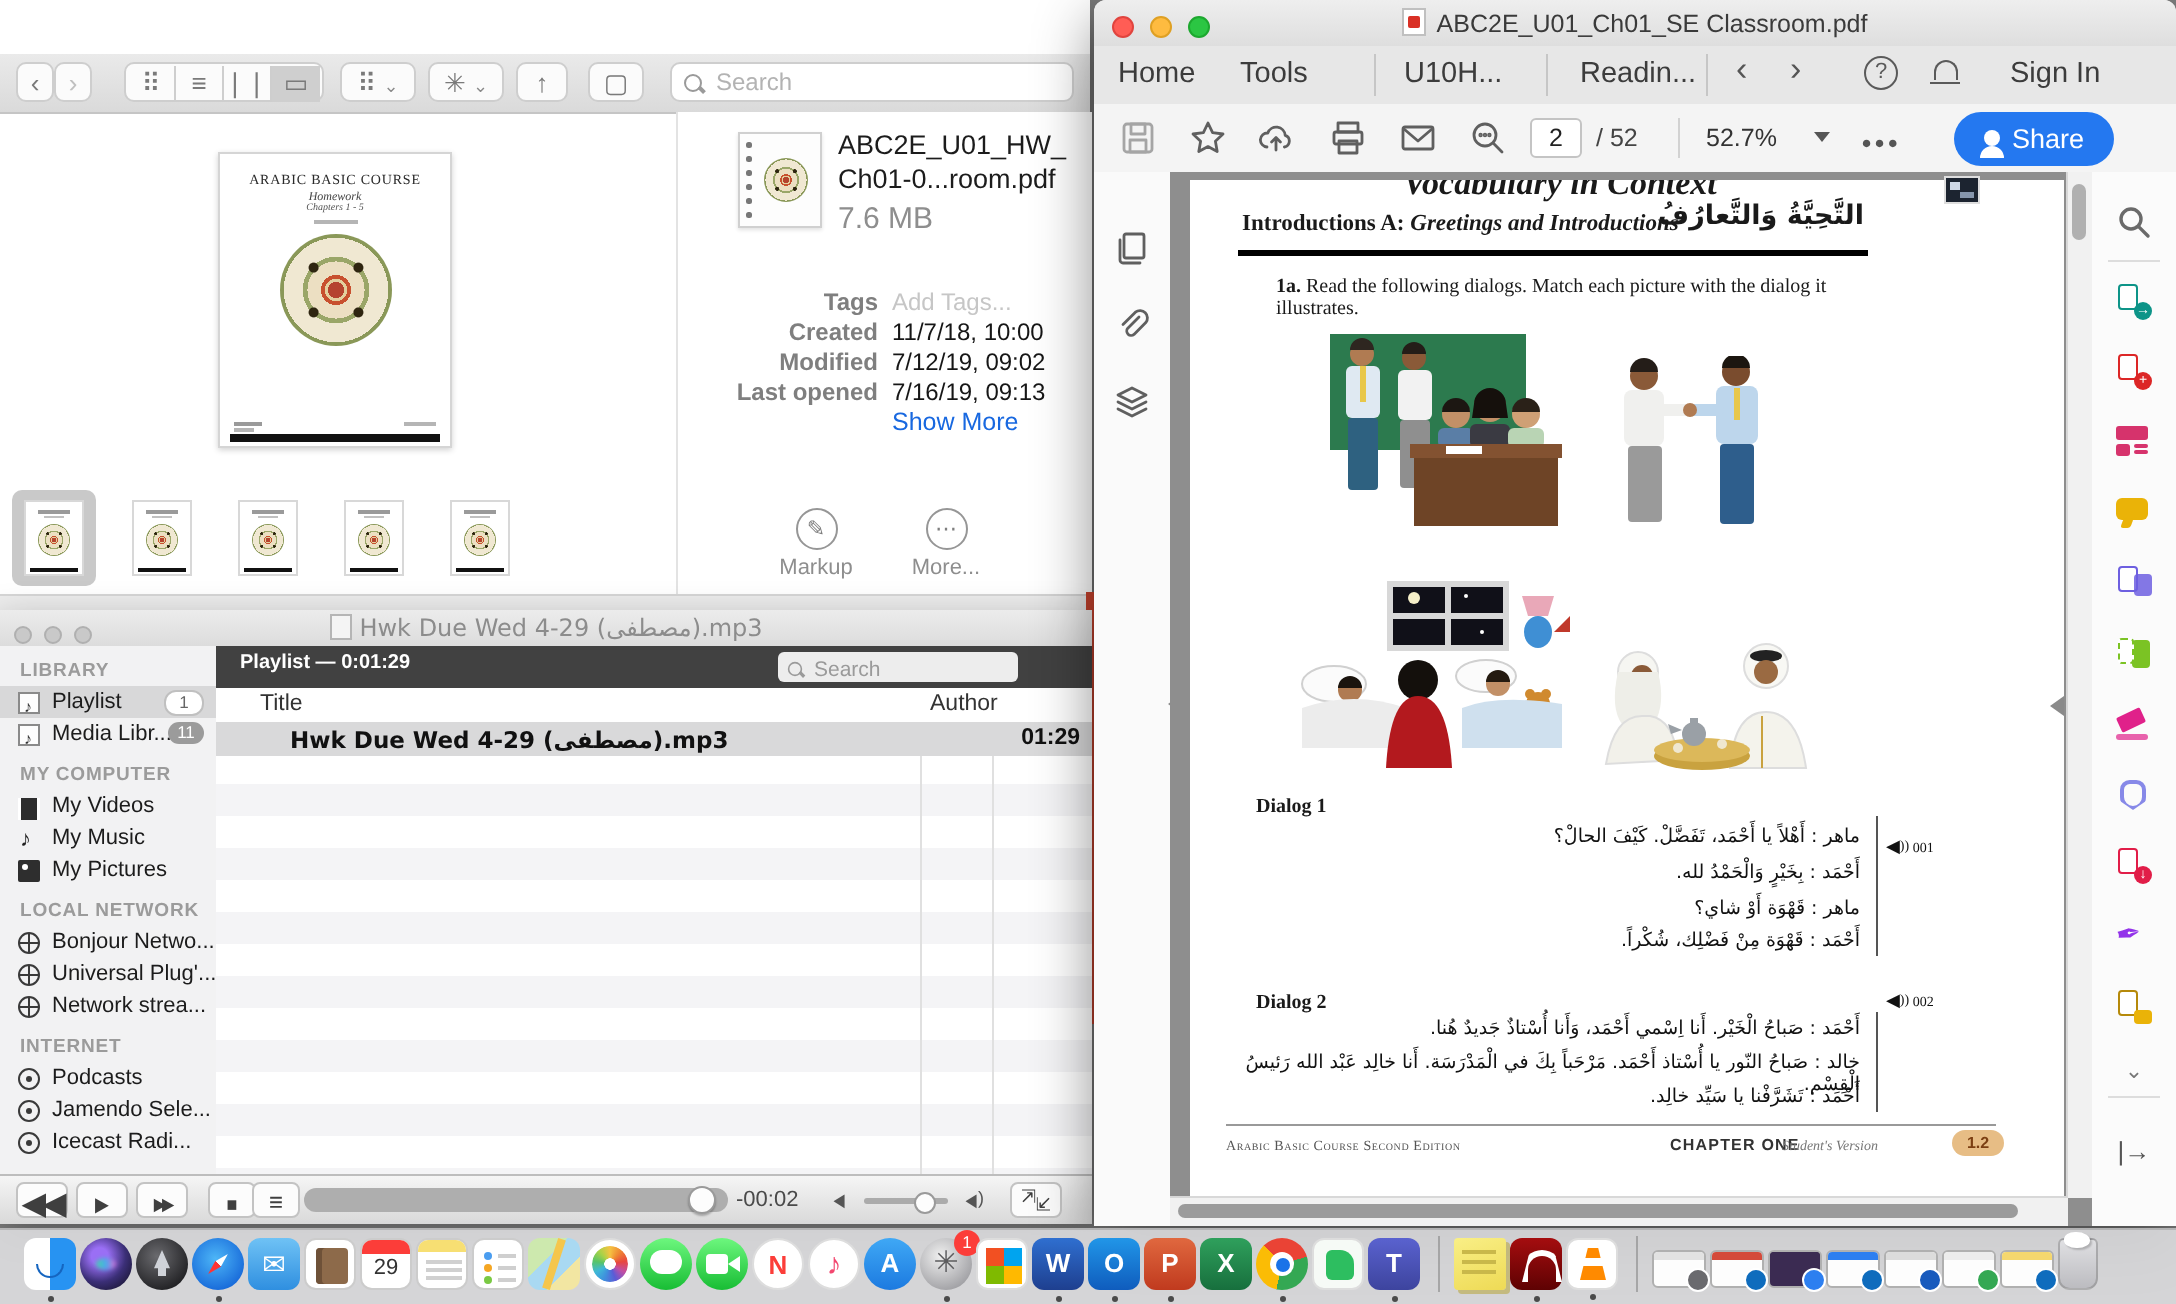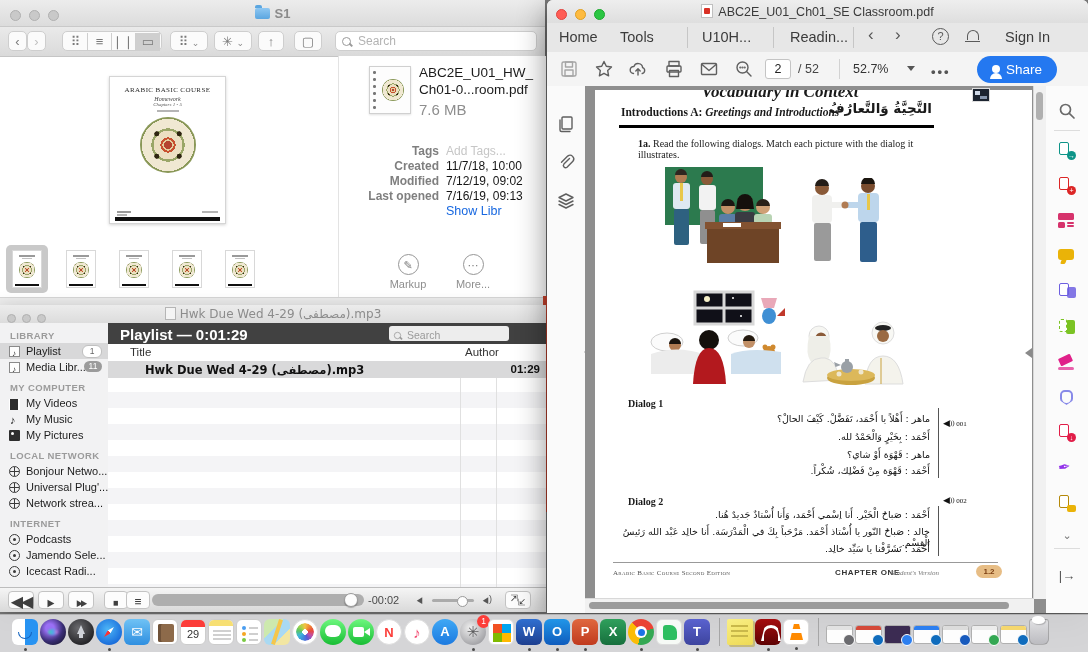--- a/index.html
+++ b/index.html
@@ -91,21 +91,21 @@
   .vi-film{background:#2e2e2e;border-radius:1px;background-image:linear-gradient(90deg,#fff 0 1.5px,transparent 1.5px calc(100% - 1.5px),#fff calc(100% - 1.5px));background-clip:content-box;padding:1px 0;}
   .vi-note::before{content:"♪";font-size:11px;color:#222;position:absolute;top:-2px;left:1px;}
   .vi-pic{background:#2e2e2e;border-radius:1px;}
   .vi-pic::before{content:"";position:absolute;left:2px;top:2px;width:3px;height:3px;border-radius:50%;background:#fff;}
   .vi-globe{border:1.3px solid #3a3a3a;border-radius:50%;box-sizing:border-box;}
   .vi-globe::before{content:"";position:absolute;left:0;right:0;top:4px;height:1.2px;background:#3a3a3a;}
   .vi-globe::after{content:"";position:absolute;left:4px;top:0;bottom:0;width:1.2px;background:#3a3a3a;}
   .vi-pod{border:1.3px solid #3a3a3a;border-radius:50%;box-sizing:border-box;}
   .vi-pod::before{content:"";position:absolute;left:3px;top:3px;width:3px;height:3px;border-radius:50%;background:#3a3a3a;}
   .v-dark{left:108px;top:18px;right:0;height:21px;background:#414141;}
-  .v-darktitle{position:absolute;left:12px;top:3px;font-size:15px;font-weight:bold;color:#fff;}
+  .v-darktitle{position:absolute;left:12px;top:3px;font-size:10px;font-weight:bold;color:#fff;}
   .v-search{position:absolute;right:37px;top:3px;width:120px;height:15px;background:#ededed;border-radius:3px;}
   .v-search .mag{transform:scale(.8);margin:3px 0 0 4px;}
   .v-search input{position:absolute;left:16px;top:0;border:none;outline:none;background:transparent;font-size:10.5px;color:#555;width:95px;height:15px;font-family:"Liberation Sans",sans-serif;}
   .v-search input::placeholder{color:#9a9a9a;}
   .v-main{left:108px;top:39px;right:0;bottom:24px;background:repeating-linear-gradient(#ffffff 0 16px,#f4f4f6 16px 32px);}
   .v-colline{position:absolute;top:0;bottom:0;width:1px;background:#e0e0e0;}
   .v-header{position:absolute;left:0;top:0;right:0;height:17px;background:#fff;border-bottom:1px solid #cfcfcf;font-size:11.5px;color:#333;}
   .v-row1{position:absolute;left:0;top:17px;right:0;height:17px;background:#d9d9da;font-size:11.5px;font-weight:bold;color:#111;font-family:"DejaVu Sans",sans-serif;}
   .v-controls{left:0;bottom:0;right:0;height:24px;background:linear-gradient(#f5f5f5,#d9d9d9);border-top:1px solid #bdbdbd;}
   .vbtn{position:absolute;top:3px;height:18px;background:#fcfcfc;border:1px solid #c3c3c3;border-radius:4px;text-align:center;color:#3f3f3f;box-sizing:border-box;}
@@ -260,28 +260,20 @@
   .dk-trash::before{content:"";position:absolute;left:2px;top:-4px;width:13px;height:8px;background:#fff;border-radius:45% 55% 50% 50%;box-shadow:1px 1px 1px rgba(0,0,0,.2);}
   
   svg.ln{stroke:#5f5f5f;fill:none;stroke-width:1.4;stroke-linecap:round;stroke-linejoin:round;}
 </style>
 </head>
 <body>
 
 <div class="screen">
 
   <div class="abs finder">
-    <div class="abs f-titlebar">
-      <div class="abs f-lights">
-        <span class="tl gray"></span><span class="tl gray"></span><span class="tl gray"></span>
-      </div>
-      <div class="abs f-title">
-        <span class="foldericon"></span><span>S1</span>
-      </div>
-    </div>
     <div class="abs f-toolbar">
       <div class="tbtn" style="left:8px;width:19px;">‹</div>
       <div class="tbtn" style="left:27px;width:19px;color:#c0c0c0;">›</div>
       <div class="tbtn" style="left:62px;width:100px;padding:0;">
         <span class="seg" style="width:24px;">⠿</span><span class="seg" style="width:24px;">≡</span><span class="seg" style="width:24px;">❘❘❘</span><span class="seg sel" style="width:24px;">▭</span>
       </div>
       <div class="tbtn" style="left:170px;width:38px;">⠿ <span class="chev">⌄</span></div>
       <div class="tbtn" style="left:214px;width:38px;">✳ <span class="chev">⌄</span></div>
       <div class="tbtn" style="left:258px;width:26px;">↑</div>
       <div class="tbtn" style="left:294px;width:28px;">▢</div>
@@ -355,21 +347,21 @@
         <span class="metaval">11/7/18, 10:00</span>
       </div>
       <div class="metarow" style="top:118px;">
         <span class="metalabel">Modified</span>
         <span class="metaval">7/12/19, 09:02</span>
       </div>
       <div class="metarow" style="top:133px;">
         <span class="metalabel">Last opened</span>
         <span class="metaval">7/16/19, 09:13</span>
       </div>
-      <div class="showmore" style="top:148px;">Show Libr</div>
+      <div class="showmore" style="top:148px;">Show More</div>
       <div class="quickbtn" style="left:39px;top:198px;">
         <div class="qcirc">✎</div>
         <span>Markup</span>
       </div>
       <div class="quickbtn" style="left:104px;top:198px;">
         <div class="qcirc">⋯</div>
         <span>More...</span>
       </div>
     </div>
     <div class="abs f-bottom"></div>

